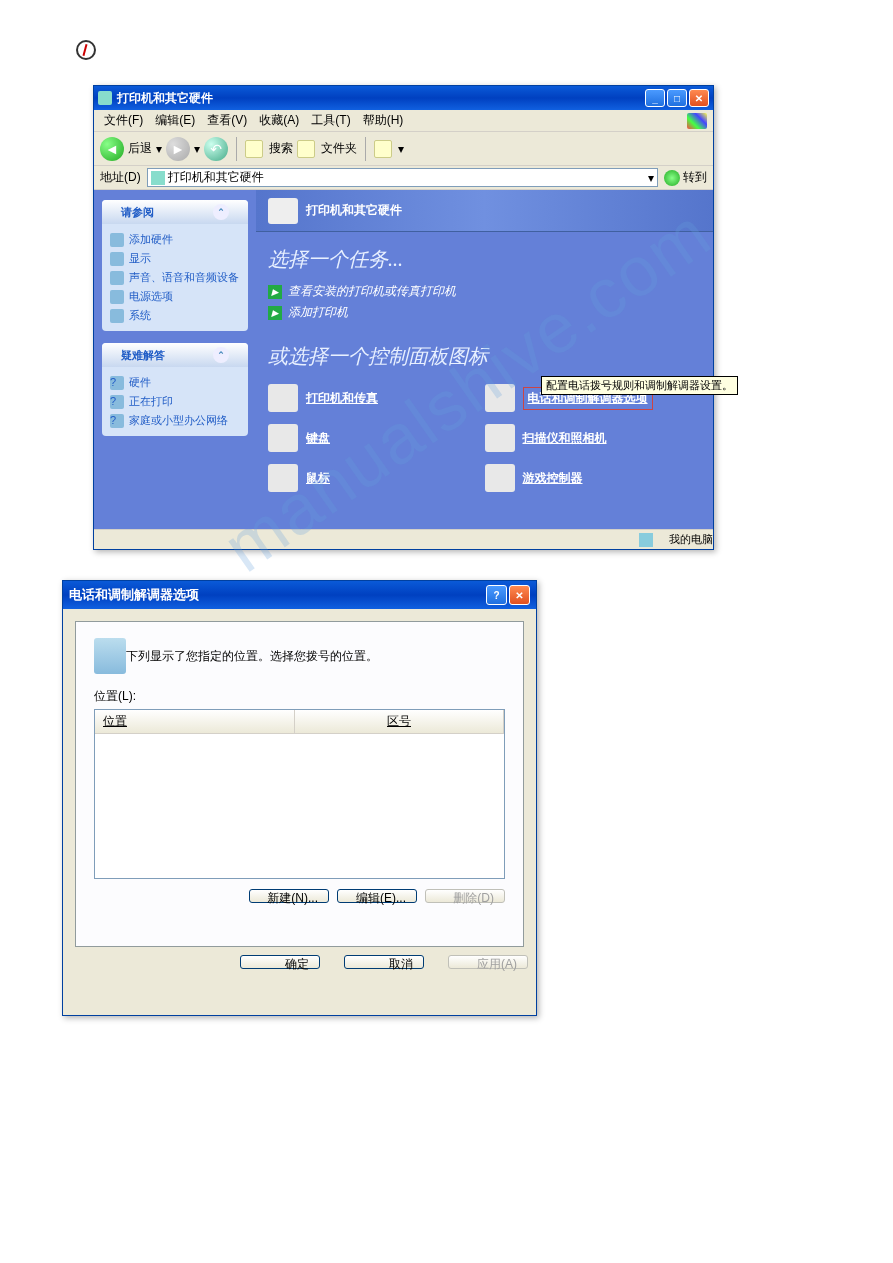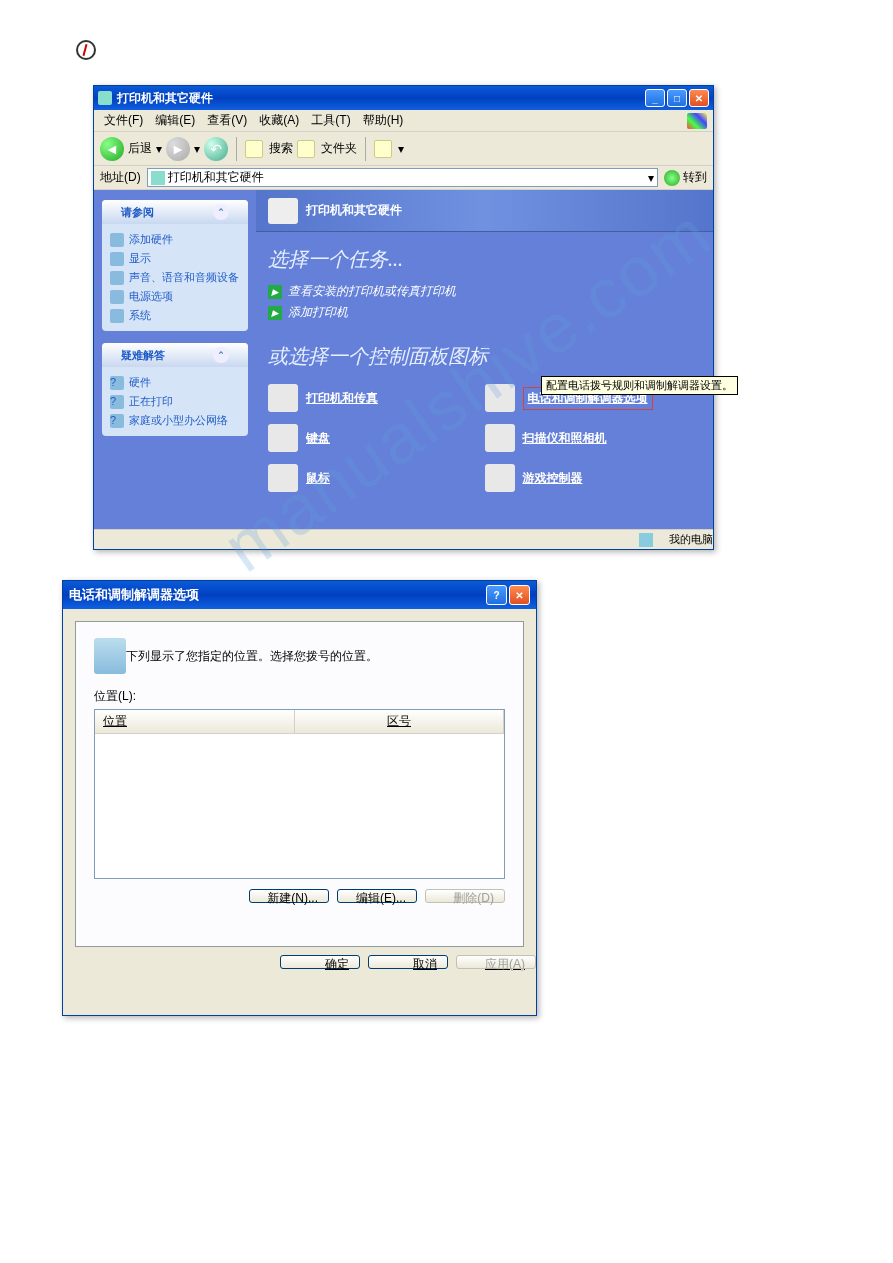--- a/index.html
+++ b/index.html
@@ -95,21 +95,21 @@
 .lv-row .lvc { padding: 2px 8px; }
 .lv-row .lvc:first-child { width: 200px; display: flex; align-items: center; gap: 4px; }
 .lv-row .lvc:last-child { flex: 1; text-align: center; }
 .lv-row .radio { width: 10px; height: 10px; border-radius: 50%; background: #fff; position: relative; }
 .lv-row .radio::after { content: ''; position: absolute; left: 2px; top: 2px; width: 6px; height: 6px; background: #316ac5; border-radius: 50%; }
 
 .btn-row { display: flex; justify-content: flex-end; gap: 8px; margin-top: 10px; }
 .xpbtn { min-width: 80px; height: 14px; background: linear-gradient(to bottom,#fff,#ece9d8); border: 1px solid #003c74; border-radius: 3px; font-size: 12px; padding: 0 10px; text-align: right; }
 .xpbtn:disabled, .xpbtn.disabled { color: #a0a0a0; border-color: #c0c0b8; }
 
-.dlg-foot { display: flex; justify-content: flex-end; gap: 8px; padding: 0 0 12px; text-decoration: underline; }
+.dlg-foot { display: flex; justify-content: flex-end; gap: 24px; padding: 0 8px 12px; }
 </style>
 </head>
 <body>
 
 <div class="page-logo"></div>
 
 <div class="watermark">manualshive.com</div>
 
 <div class="window1">
   <div class="titlebar1">

